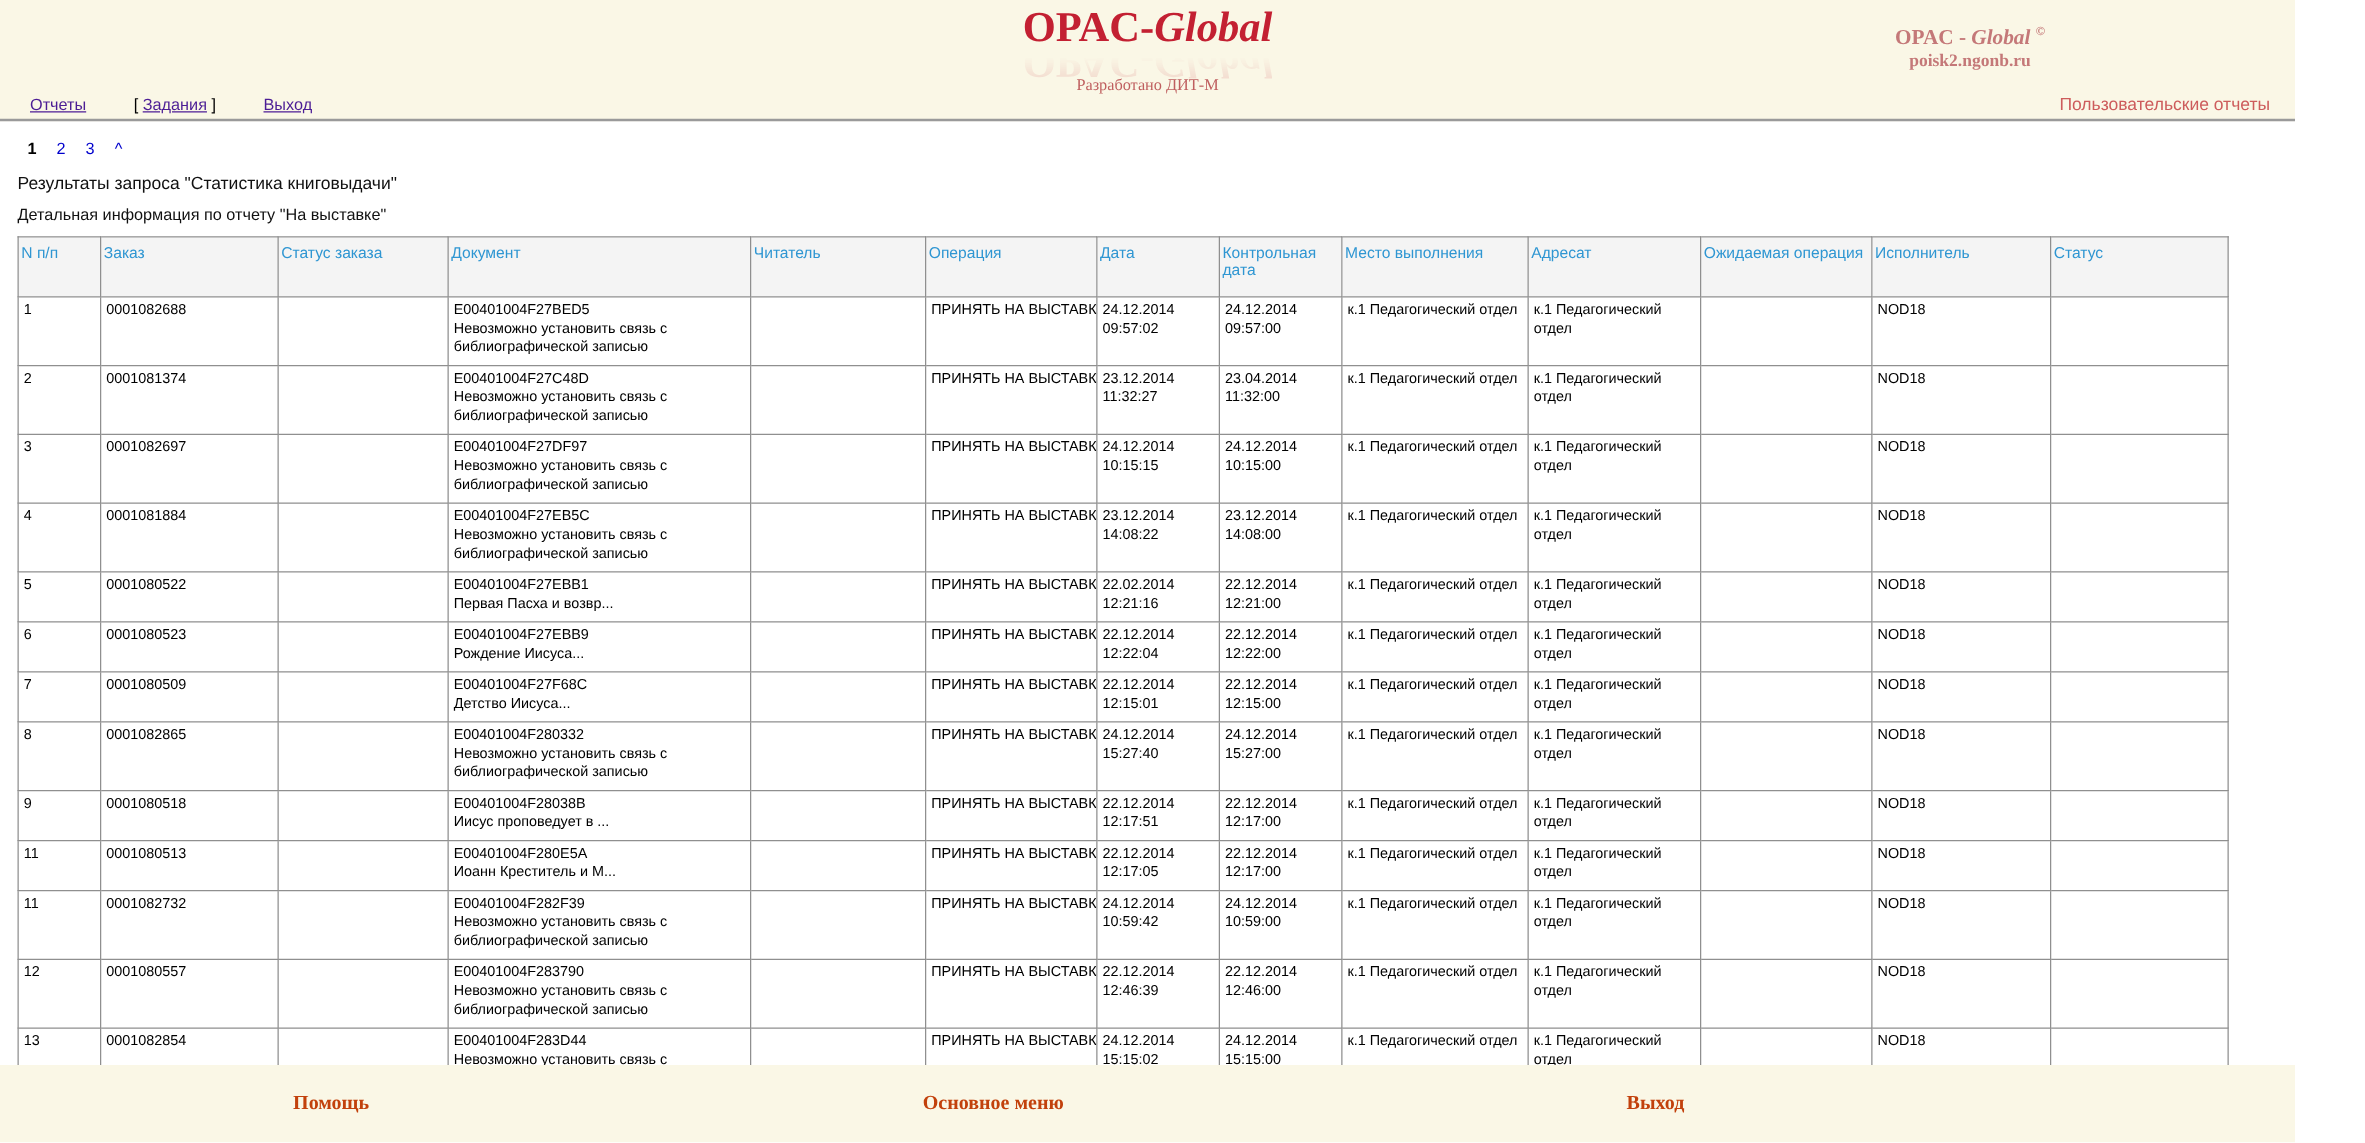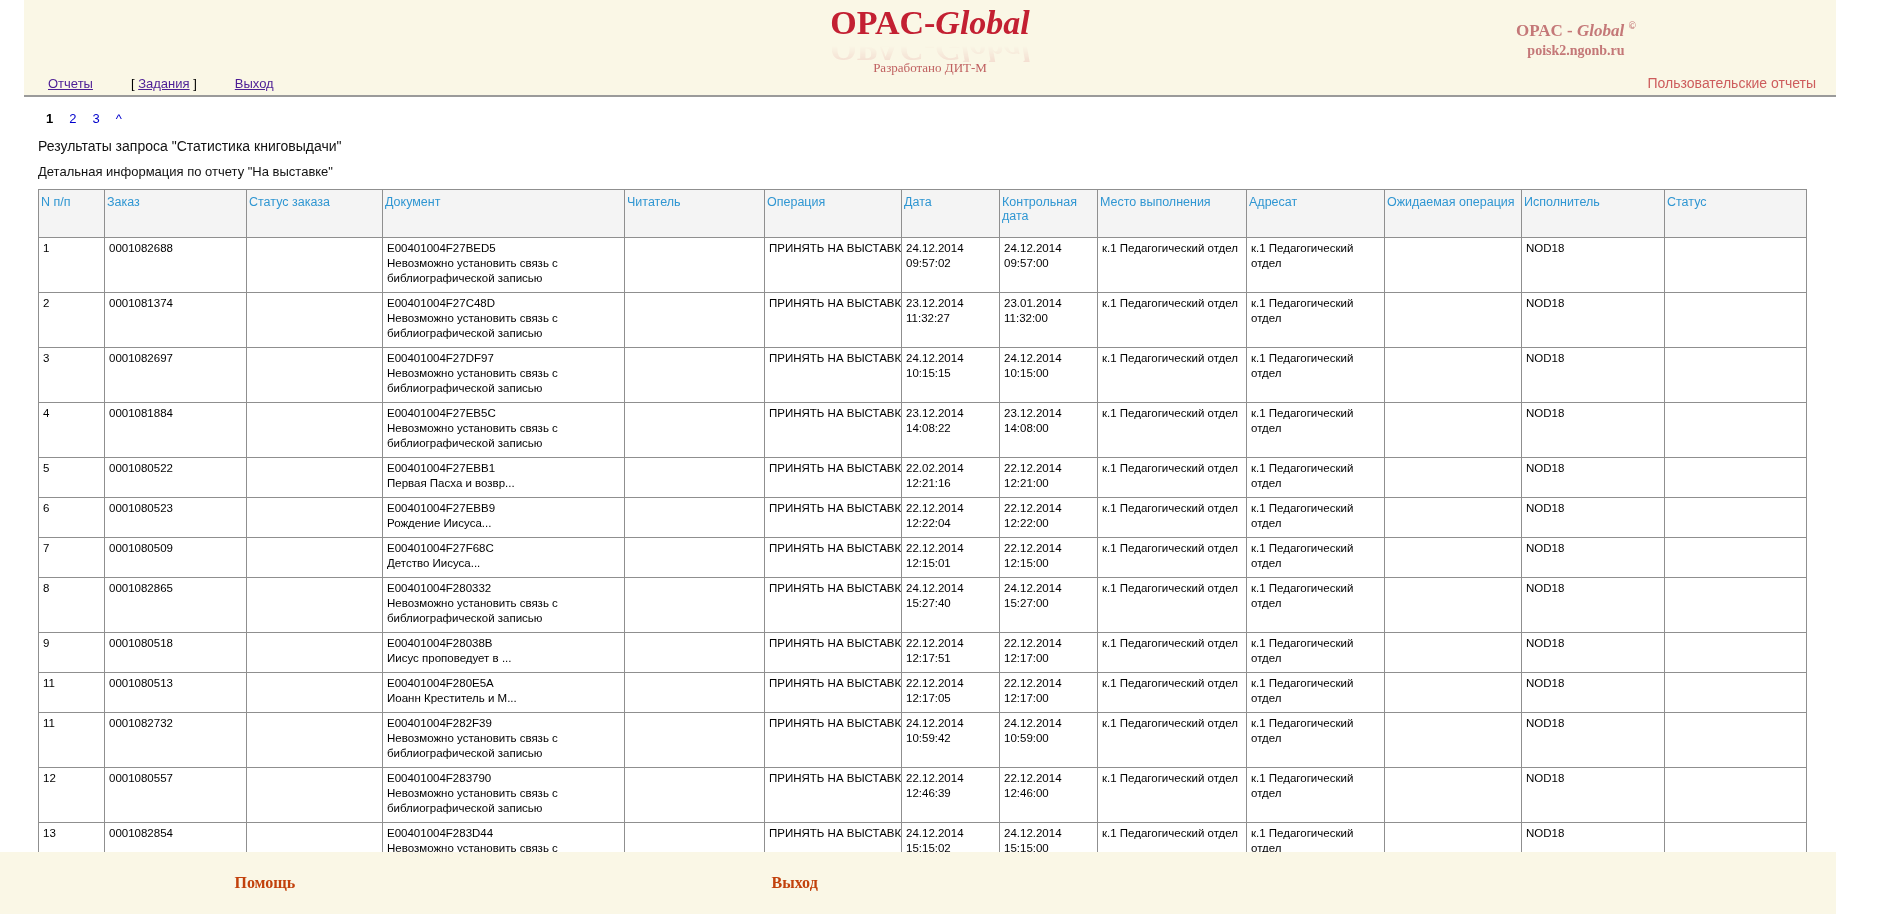--- a/index.html
+++ b/index.html
@@ -1,18 +1,18 @@
 <!DOCTYPE html>
 <html lang="ru"><head>
 <meta charset="utf-8">
 <style>
   * { margin:0; padding:0; box-sizing:border-box; }
   html,body { width:1892px; height:914px; overflow:hidden; background:#fff;
     font-family:"Liberation Sans", sans-serif; }
-  .page { position:relative; width:1836px; height:914px; overflow:hidden;padding-left:24px; }
+  .page { position:relative; width:1836px; height:914px; overflow:hidden; }
 
   
   .site-header { position:relative; background:#faf7e6; height:97px;
     border-bottom:2px solid #9a9a9a; }
   .logo-block { position:absolute; top:6px; left:0; right:0; text-align:center; }
   .logo-line { font-family:"Liberation Serif", serif; font-weight:bold;
     font-size:34px; color:#c32032; line-height:34px; }
   .logo-line .it { font-style:italic; }
   .logo-reflection { display:inline-block; transform:scaleY(-1); opacity:0.14;
     -webkit-mask-image:linear-gradient(to top, rgba(0,0,0,0) 40%, #000 100%);
@@ -150,21 +150,21 @@
             <td>2</td>
             <td>0001081374</td>
             <td></td>
             <td>
               <div>E00401004F27C48D</div>
               <div>Невозможно установить связь с библиографической записью</div>
             </td>
             <td></td>
             <td class="op">ПРИНЯТЬ НА ВЫСТАВКУ</td>
             <td>23.12.2014 11:32:27</td>
-            <td>23.01.2014 11:32:00</td>
+            <td>23.04.2014 11:32:00</td>
             <td>к.1 Педагогический отдел</td>
             <td>к.1 Педагогический отдел</td>
             <td></td>
             <td>NOD18</td>
             <td></td>
           </tr>
           <tr>
             <td>3</td>
             <td>0001082697</td>
             <td></td>
@@ -361,16 +361,17 @@
             <td></td>
             <td>NOD18</td>
             <td></td>
           </tr>
         </tbody>
     </table>
   </main>
 
   <footer class="site-footer" id="site-footer">
       <div class="footer-cell"><a class="footer-link">Помощь</a></div>
+      <div class="footer-cell"><a class="footer-link">Основное меню</a></div>
       <div class="footer-cell"><a class="footer-link">Выход</a></div>
     </footer>
 
 </div>
 
 </body></html>

